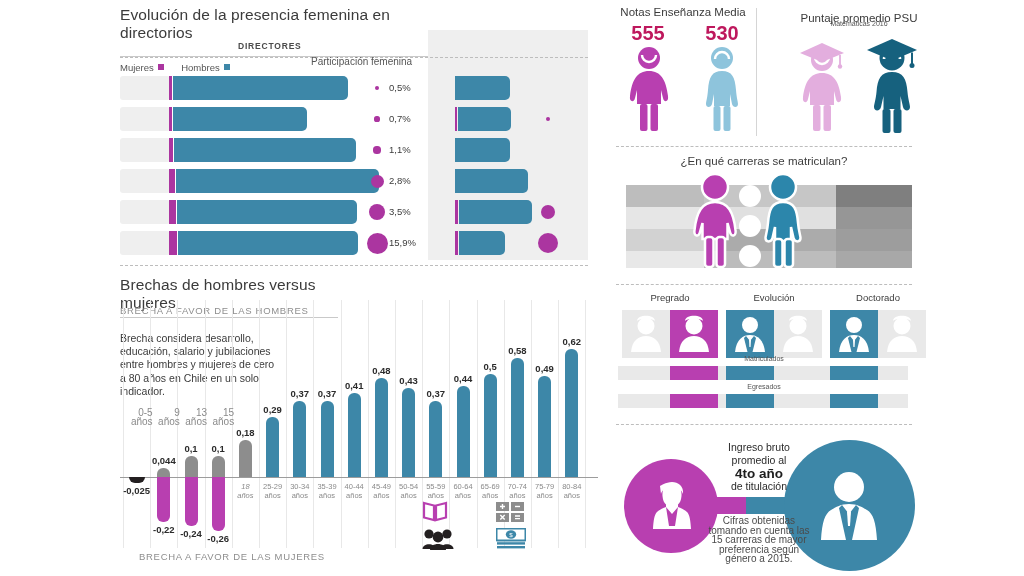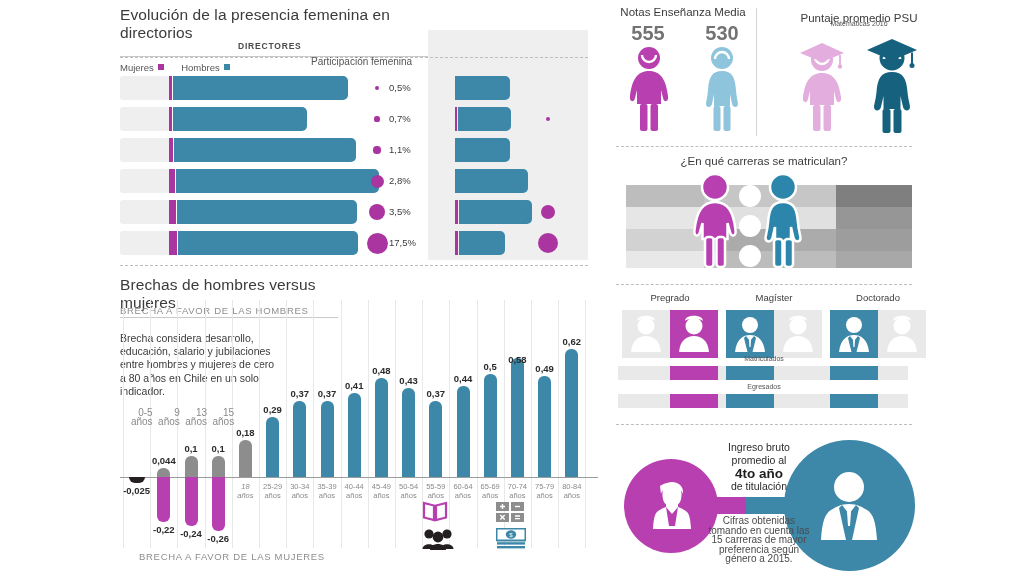--- a/index.html
+++ b/index.html
@@ -57,21 +57,21 @@
   .b2.mag  { background:#b83fb0; }
   .b2.dark { background:#231f20; border-radius: 0 0 8px 8px; }
   .v-lbl { position:absolute; font-size:9.5px; font-weight:bold; color:#2b2b2b; white-space:nowrap; }
   .x-lbl { position:absolute; font-size:7.5px; color:#8a8a8a; text-align:center; line-height:9px; }
   .x-lbl-top { position:absolute; font-size:10px; color:#8a8a8a; text-align:right; line-height:9px; }
 
   
   .right { position:absolute; left:608px; top:0; width:416px; height:576px; }
   .r-title { font-size:11.5px; color:#3b3b3b; text-align:center; }
   .r-sub   { font-size:7px; color:#555; text-align:center; }
-  .bignum  { font-size:20px; font-weight:bold; color:#737373; text-align:center; }
+  .bignum  { font-size:20px; font-weight:bold; color:#be185d; text-align:center; }
   .vdiv { position:absolute; width:1px; background:#d5d5d5; }
 
   .level-lbl { font-size:9.5px; color:#3b3b3b; text-align:center; }
   .mini-lbl { font-size:7px; color:#555; text-align:center; }
   .cell-gray { background:#e9e9e9; }
   .cell-mag  { background:#b83fb0; }
   .cell-teal { background:#3d87a8; }
 
   .circ { border-radius:50%; position:absolute; }
   .circ-mag { background:#b83fb0; }
@@ -140,21 +140,21 @@
         <div class="abs bar-teal" style="left: 177px; top: 200px; width: 180px; height: 24px;"></div>
         <div class="abs dot-mag" style="left: 369px; top: 204px; width: 16px; height: 16px;"></div>
         <div class="abs pct-lbl" style="left: 389px; top: 206px;">3,5%</div>
         <div class="abs bar-mag" style="left: 455px; top: 200px; width: 3px; height: 24px;"></div>
         <div class="abs bar-teal" style="left: 459px; top: 200px; width: 73px; height: 24px;"></div>
         <div class="abs dot-mag" style="left: 541px; top: 205px; width: 14px; height: 14px;"></div>
         <div class="abs c1-track" style="left: 120px; top: 231px; width: 50px; height: 24px;"></div>
         <div class="abs bar-mag" style="left: 169px; top: 231px; width: 8px; height: 24px;"></div>
         <div class="abs bar-teal" style="left: 178px; top: 231px; width: 180px; height: 24px;"></div>
         <div class="abs dot-mag" style="left: 366.5px; top: 232.5px; width: 21px; height: 21px;"></div>
-        <div class="abs pct-lbl" style="left: 389px; top: 237px;">17,5%</div>
+        <div class="abs pct-lbl" style="left: 389px; top: 237px;">15,9%</div>
         <div class="abs bar-mag" style="left: 455px; top: 231px; width: 3px; height: 24px;"></div>
         <div class="abs bar-teal" style="left: 459px; top: 231px; width: 46px; height: 24px;"></div>
         <div class="abs dot-mag" style="left: 538px; top: 233px; width: 20px; height: 20px;"></div>
       </div>
 
     <div class="abs sec-title title-rule" style="left:120px; top:276px; width:218px; padding-bottom:5px;">Brechas de hombres versus mujeres</div>
 
     <div class="abs kicker" style="left:120px; top:305px;">BRECHA A FAVOR DE LAS HOMBRES</div>
     <div class="abs kicker" style="left:120px; top:551px;padding-left:19px;">BRECHA A FAVOR DE LAS MUJERES</div>
 
@@ -222,21 +222,21 @@
         <div class="b2 pos teal" style="left: 309.3px; top: 100.78px; width: 13px; height: 76.22px;"></div>
         <div class="v-lbl" style="left: 315.8px; top: 87.78px; transform: translateX(-50%);">0,37</div>
         <div class="x-lbl" style="left: 299.8px; top: 182px; width: 32px;">55-59<br>años</div>
         <div class="b2 pos teal" style="left: 336.5px; top: 86.36px; width: 13px; height: 90.64px;"></div>
         <div class="v-lbl" style="left: 343px; top: 73.36px; transform: translateX(-50%);">0,44</div>
         <div class="x-lbl" style="left: 327px; top: 182px; width: 32px;">60-64<br>años</div>
         <div class="b2 pos teal" style="left: 363.7px; top: 74px; width: 13px; height: 103px;"></div>
         <div class="v-lbl" style="left: 370.2px; top: 61px; transform: translateX(-50%);">0,5</div>
         <div class="x-lbl" style="left: 354.2px; top: 182px; width: 32px;">65-69<br>años</div>
         <div class="b2 pos teal" style="left: 390.9px; top: 57.52px; width: 13px; height: 119.48px;"></div>
-        <div class="v-lbl" style="left: 397.4px; top: 44.52px; transform: translateX(-50%); margin-top: 9px;">0,58</div>
+        <div class="v-lbl" style="left: 397.4px; top: 44.52px; transform: translateX(-50%);">0,58</div>
         <div class="x-lbl" style="left: 381.4px; top: 182px; width: 32px;">70-74<br>años</div>
         <div class="b2 pos teal" style="left: 418.1px; top: 76.06px; width: 13px; height: 100.94px;"></div>
         <div class="v-lbl" style="left: 424.6px; top: 63.06px; transform: translateX(-50%);">0,49</div>
         <div class="x-lbl" style="left: 408.6px; top: 182px; width: 32px;">75-79<br>años</div>
         <div class="b2 pos teal" style="left: 445.3px; top: 49.28px; width: 13px; height: 127.72px;"></div>
         <div class="v-lbl" style="left: 451.8px; top: 36.28px; transform: translateX(-50%);">0,62</div>
         <div class="x-lbl" style="left: 435.8px; top: 182px; width: 32px;">80-84<br>años</div>
       </div>
 
     <div class="abs" style="left:422px; top:500px; width:120px; height:56px;">
@@ -391,21 +391,21 @@
             <path d="M15 11 C15 4 33 4 33 11 C31 8 17 8 15 11 Z" fill="#ffffff"></path>
           </svg>
         </div>
         <div class="abs cell-mag" style="left: 62px; top: 18px; width: 48px; height: 48px;">
           <svg width="48" height="48" viewBox="0 0 48 48">
             <circle cx="24" cy="16" r="8.5" fill="#ffffff"></circle>
             <path d="M24 26 C16 26 10 31 9 42 L39 42 C38 31 32 26 24 26 Z" fill="#ffffff"></path>
             <path d="M15 11 C15 4 33 4 33 11 C31 8 17 8 15 11 Z" fill="#ffffff"></path>
           </svg>
         </div>
-        <div class="abs level-lbl" style="left: 118px; top: 0px; width: 96px;">Magíster</div>
+        <div class="abs level-lbl" style="left: 118px; top: 0px; width: 96px;">Evolución</div>
         <div class="abs cell-teal" style="left: 118px; top: 18px; width: 48px; height: 48px;">
           <svg width="48" height="48" viewBox="0 0 48 48">
             <circle cx="24" cy="15" r="8" fill="#ffffff"></circle>
             <path d="M24 25 C17 25 10.5 29 9 42 L39 42 C37.5 29 31 25 24 25 Z" fill="#ffffff"></path>
             <path d="M20 26 L24 31 L28 26 L30 28 L26.5 42 L21.5 42 L18 28 Z" fill="#3d87a8"></path>
             <path d="M23 30 L24 28.5 L25 30 L24.6 37 L23.4 37 Z" fill="#ffffff"></path>
           </svg>
         </div>
         <div class="abs cell-gray" style="left: 166px; top: 18px; width: 48px; height: 48px;">
           <svg width="48" height="48" viewBox="0 0 48 48">

